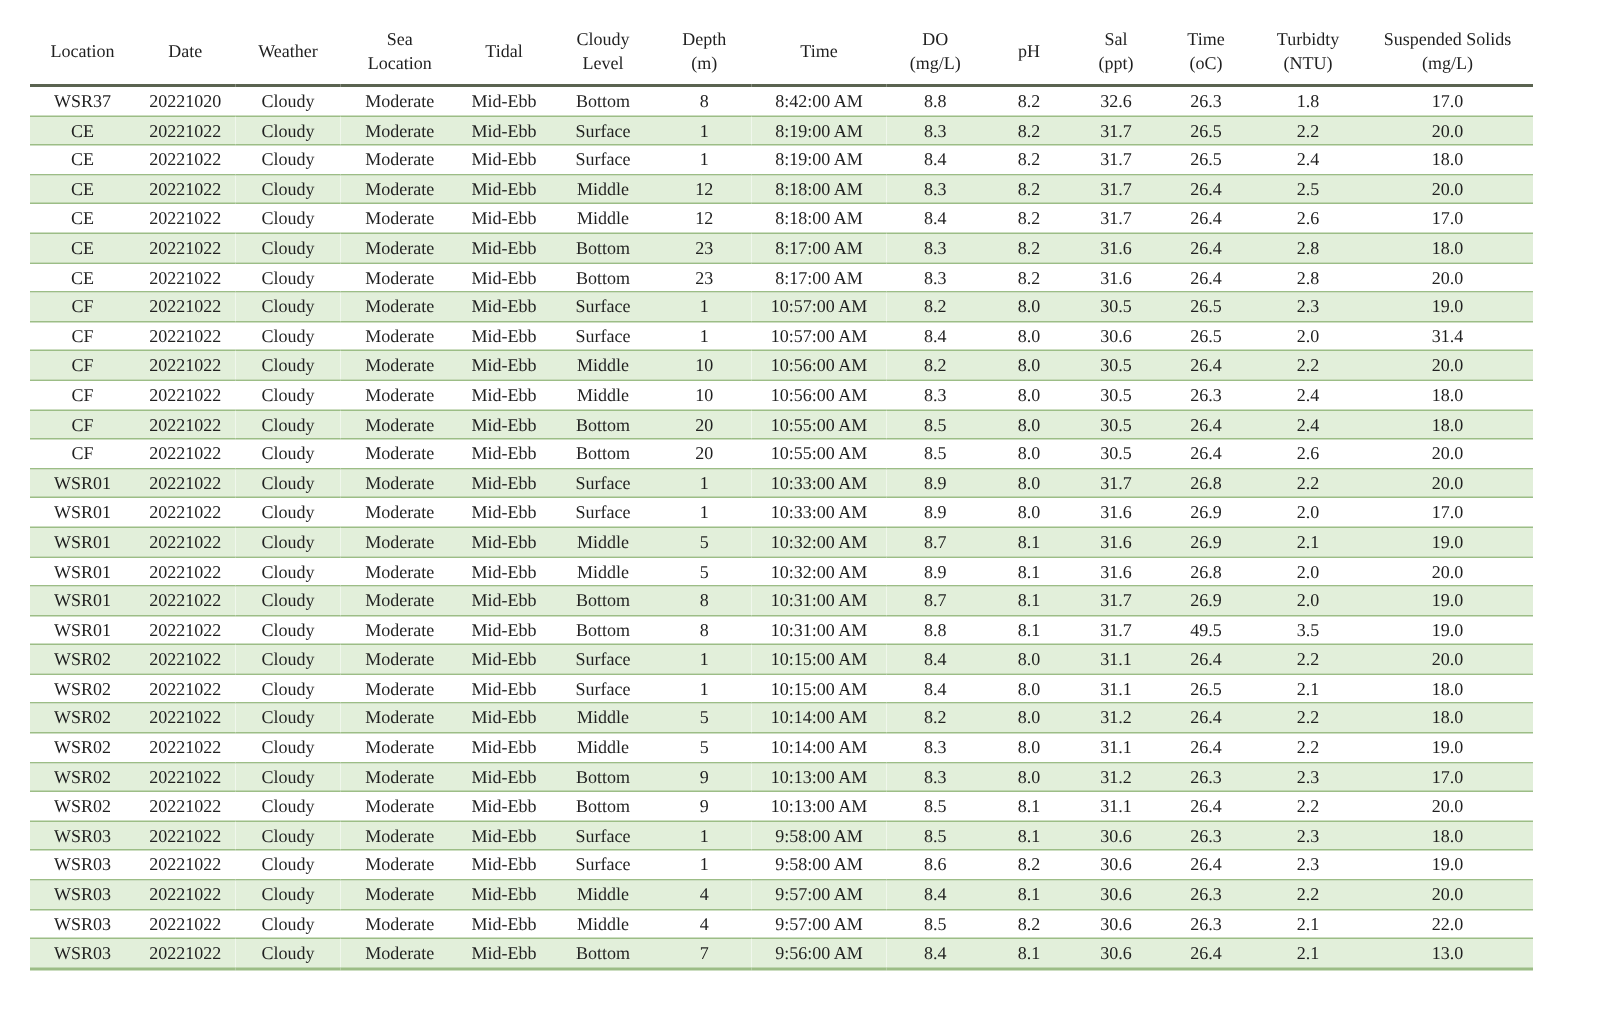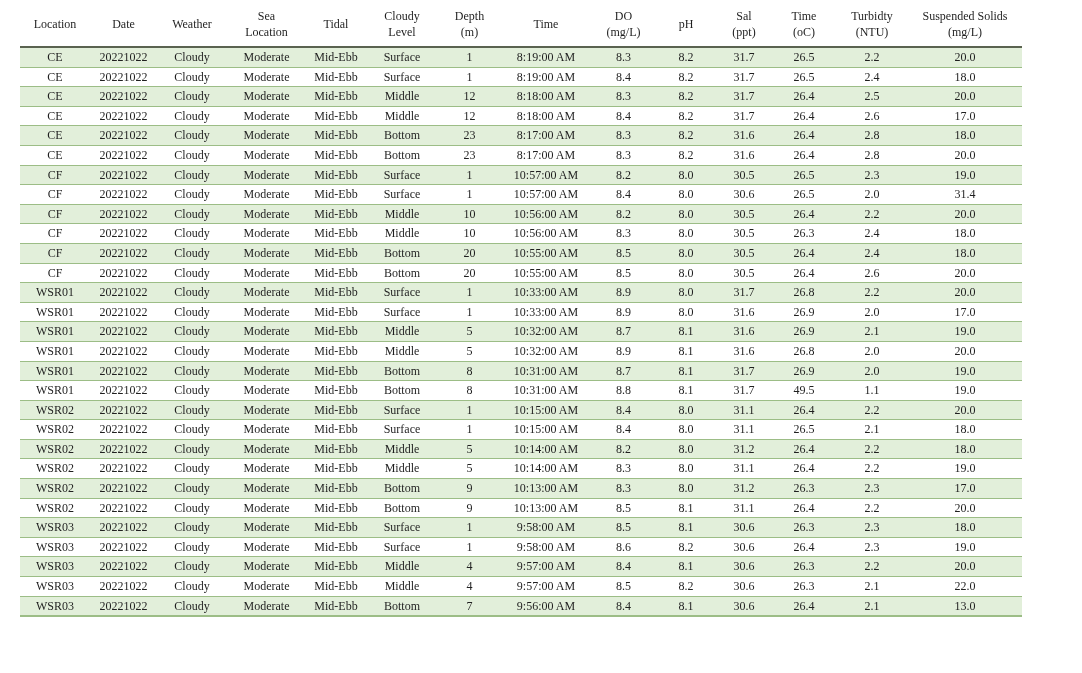--- a/index.html
+++ b/index.html
@@ -9,21 +9,21 @@
     height: 673px;
     background: #ffffff;
     overflow: hidden;
   }
   body {
     font-family: "Liberation Serif", "DejaVu Serif", serif;
     color: #1f1f1f;
     -webkit-font-smoothing: antialiased;
   }
   .page {
-    padding: 4px 0 0 20px;
+    padding: 14px 0 0 20px;
   }
   table.data-table {
     border-collapse: collapse;
     table-layout: fixed;
     width: 1002px;
   }
   thead th {
     font-weight: normal;
     font-size: 12px;
     line-height: 1.3;
@@ -97,20 +97,36 @@
 (ppt)</th>
           <th>Time
 (oC)</th>
           <th>Turbidty
 (NTU)</th>
           <th>Suspended Solids
 (mg/L)</th>
         </tr>
     </thead>
     <tbody id="table-body">
+        <tr>
+          <td>WSR37</td>
+          <td>20221020</td>
+          <td>Cloudy</td>
+          <td>Moderate</td>
+          <td>Mid-Ebb</td>
+          <td>Bottom</td>
+          <td>8</td>
+          <td>8:42:00 AM</td>
+          <td>8.8</td>
+          <td>8.2</td>
+          <td>32.6</td>
+          <td>26.3</td>
+          <td>1.8</td>
+          <td>17.0</td>
+        </tr>
         <tr class="band">
           <td>CE</td>
           <td>20221022</td>
           <td>Cloudy</td>
           <td>Moderate</td>
           <td>Mid-Ebb</td>
           <td>Surface</td>
           <td>1</td>
           <td>8:19:00 AM</td>
           <td>8.3</td>
@@ -382,21 +398,21 @@
           <td>Cloudy</td>
           <td>Moderate</td>
           <td>Mid-Ebb</td>
           <td>Bottom</td>
           <td>8</td>
           <td>10:31:00 AM</td>
           <td>8.8</td>
           <td>8.1</td>
           <td>31.7</td>
           <td>49.5</td>
-          <td>1.1</td>
+          <td>3.5</td>
           <td>19.0</td>
         </tr>
         <tr class="band">
           <td>WSR02</td>
           <td>20221022</td>
           <td>Cloudy</td>
           <td>Moderate</td>
           <td>Mid-Ebb</td>
           <td>Surface</td>
           <td>1</td>

